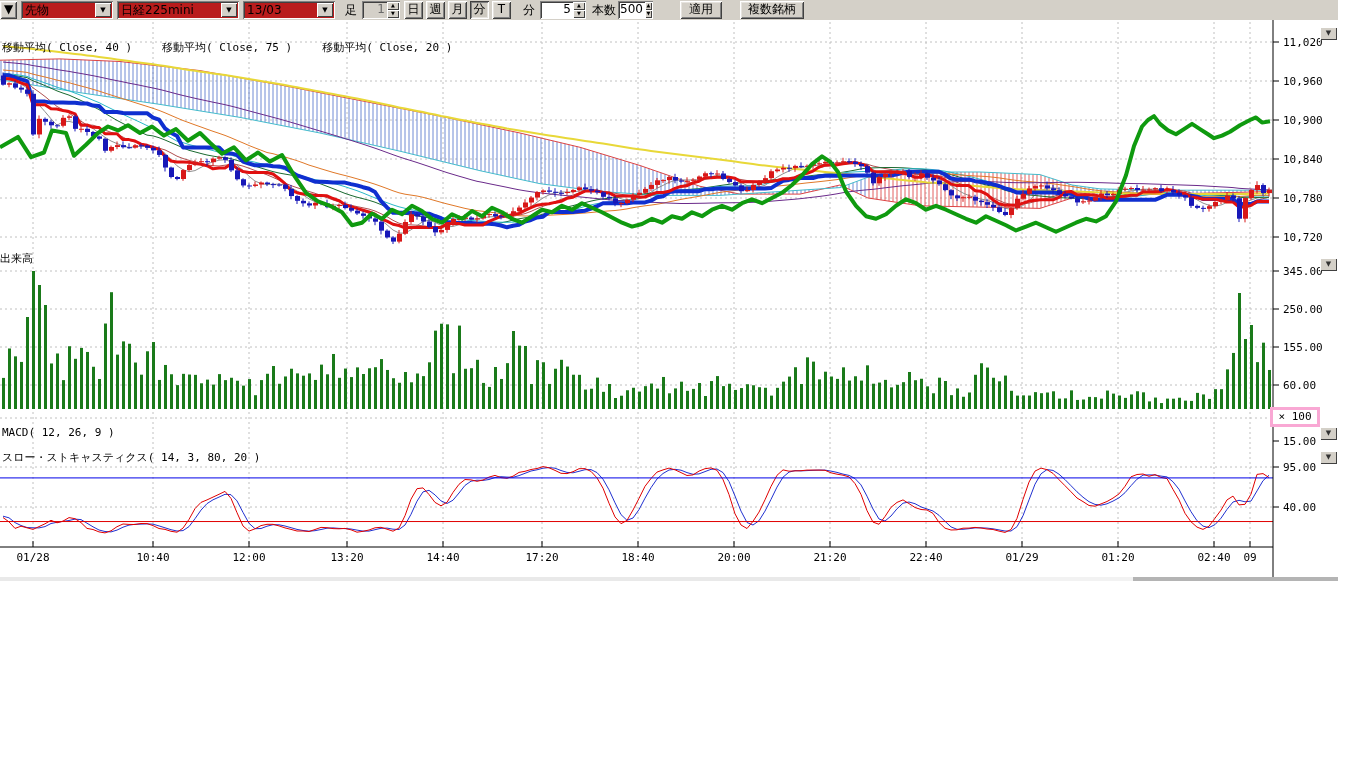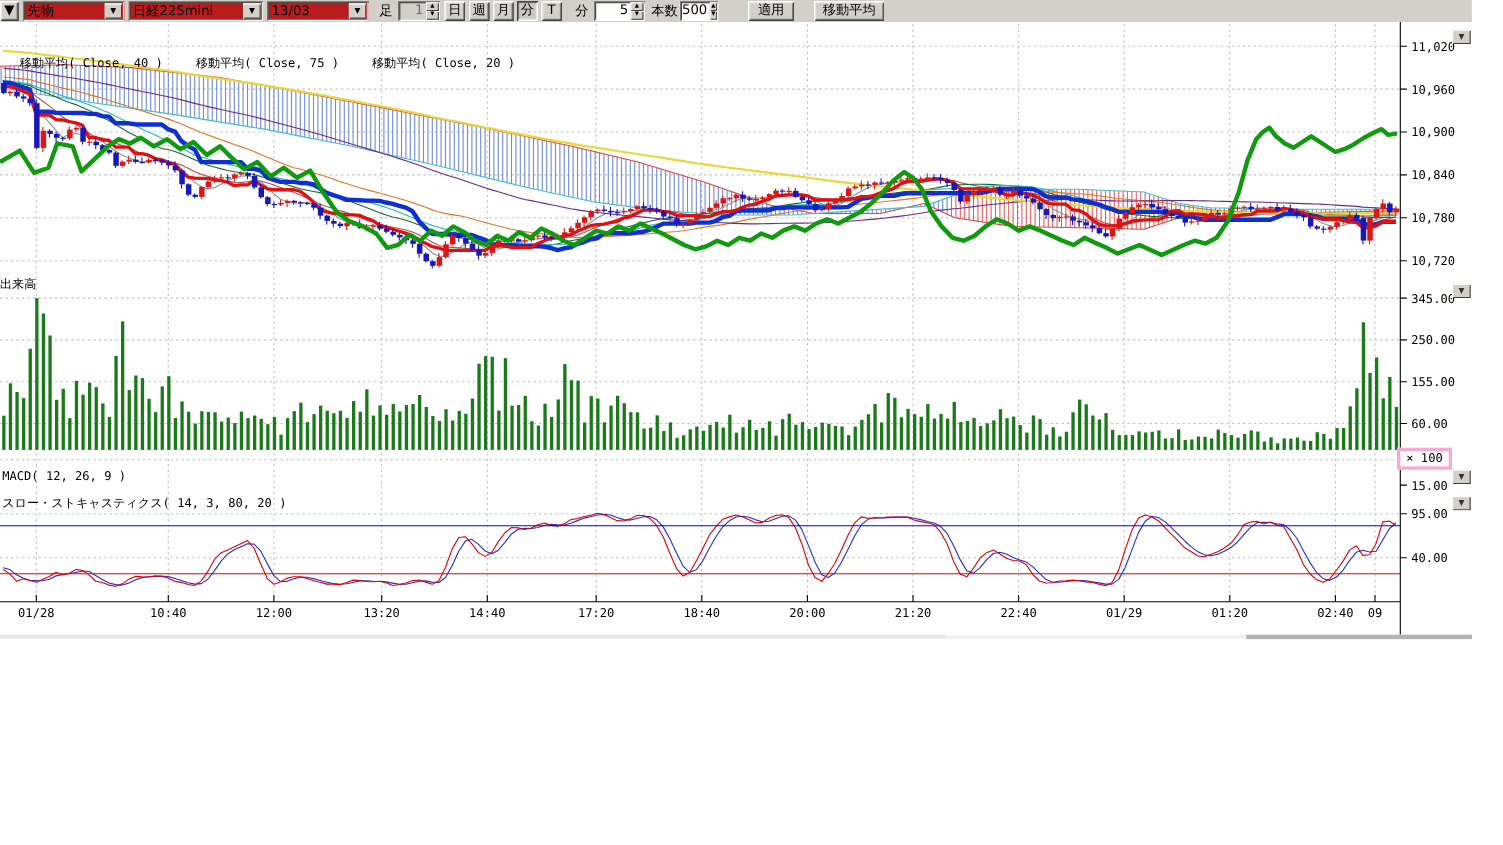--- a/index.html
+++ b/index.html
@@ -93,21 +93,21 @@
   <div class="tb tb-label" style="left:592px;">本数</div>
   <div class="tb spin" style="left:618px;width:35px;">
     <span class="spin-text">500</span>
     <div class="spin-btns">
         <div>▲</div>
         <div>▼</div>
       </div>
   </div>
 
   <div class="tb win-btn" style="left:680px;width:42px;">適用</div>
-  <div class="tb win-btn" style="left:740px;width:64px;">移動平均</div>
+  <div class="tb win-btn" style="left:740px;width:64px;">複数銘柄</div>
 </div>
 
 <div id="chart-wrap">
   <svg id="chart-svg" width="1338" height="560">
       <g>
         <line x1="0" x2="1273" y1="22" y2="22" stroke-dasharray="2,3" stroke="#c0c0c0" stroke-width="1"></line>
         <line x1="0" x2="1273" y1="61" y2="61" stroke-dasharray="2,3" stroke="#c0c0c0" stroke-width="1"></line>
         <line x1="0" x2="1273" y1="100" y2="100" stroke-dasharray="2,3" stroke="#c0c0c0" stroke-width="1"></line>
         <line x1="0" x2="1273" y1="139" y2="139" stroke-dasharray="2,3" stroke="#c0c0c0" stroke-width="1"></line>
         <line x1="0" x2="1273" y1="178" y2="178" stroke-dasharray="2,3" stroke="#c0c0c0" stroke-width="1"></line>
@@ -1167,21 +1167,21 @@
         <text x="734" y="541" fill="#000" font-size="11" font-family="&quot;DejaVu Sans Mono&quot;,&quot;Liberation Mono&quot;,monospace" text-anchor="middle">20:00</text>
         <text x="830" y="541" fill="#000" font-size="11" font-family="&quot;DejaVu Sans Mono&quot;,&quot;Liberation Mono&quot;,monospace" text-anchor="middle">21:20</text>
         <text x="926" y="541" fill="#000" font-size="11" font-family="&quot;DejaVu Sans Mono&quot;,&quot;Liberation Mono&quot;,monospace" text-anchor="middle">22:40</text>
         <text x="1022" y="541" fill="#000" font-size="11" font-family="&quot;DejaVu Sans Mono&quot;,&quot;Liberation Mono&quot;,monospace" text-anchor="middle">01/29</text>
         <text x="1118" y="541" fill="#000" font-size="11" font-family="&quot;DejaVu Sans Mono&quot;,&quot;Liberation Mono&quot;,monospace" text-anchor="middle">01:20</text>
         <text x="1214" y="541" fill="#000" font-size="11" font-family="&quot;DejaVu Sans Mono&quot;,&quot;Liberation Mono&quot;,monospace" text-anchor="middle">02:40</text>
         <text x="1250" y="541" fill="#000" font-size="11" font-family="&quot;DejaVu Sans Mono&quot;,&quot;Liberation Mono&quot;,monospace" text-anchor="middle">09</text>
       </g>
     </svg>
 
-  <div class="legend-row" id="legend-row2" style="top:30px;margin-left:16px;"><span>移動平均( Close, 40 )</span><span>移動平均( Close, 75 )</span><span>移動平均( Close, 20 )</span></div>
+  <div class="legend-row" id="legend-row2" style="top:20px;"><span>移動平均( Close, 40 )</span><span>移動平均( Close, 75 )</span><span>移動平均( Close, 20 )</span></div>
 
   <div class="panel-label" style="left:0;top:231px;">出来高</div>
   <div class="panel-label" style="left:2px;top:406px;">MACD( 12, 26, 9 )</div>
   <div class="panel-label" style="left:2px;top:430px;">スロー・ストキャスティクス( 14, 3, 80, 20 )</div>
   <div id="mult-box">× 100</div>
 
   <div class="axis-arrow" style="top:7px;">▼</div>
   <div class="axis-arrow" style="top:238px;">▼</div>
   <div class="axis-arrow" style="top:407px;">▼</div>
   <div class="axis-arrow" style="top:431px;">▼</div>

